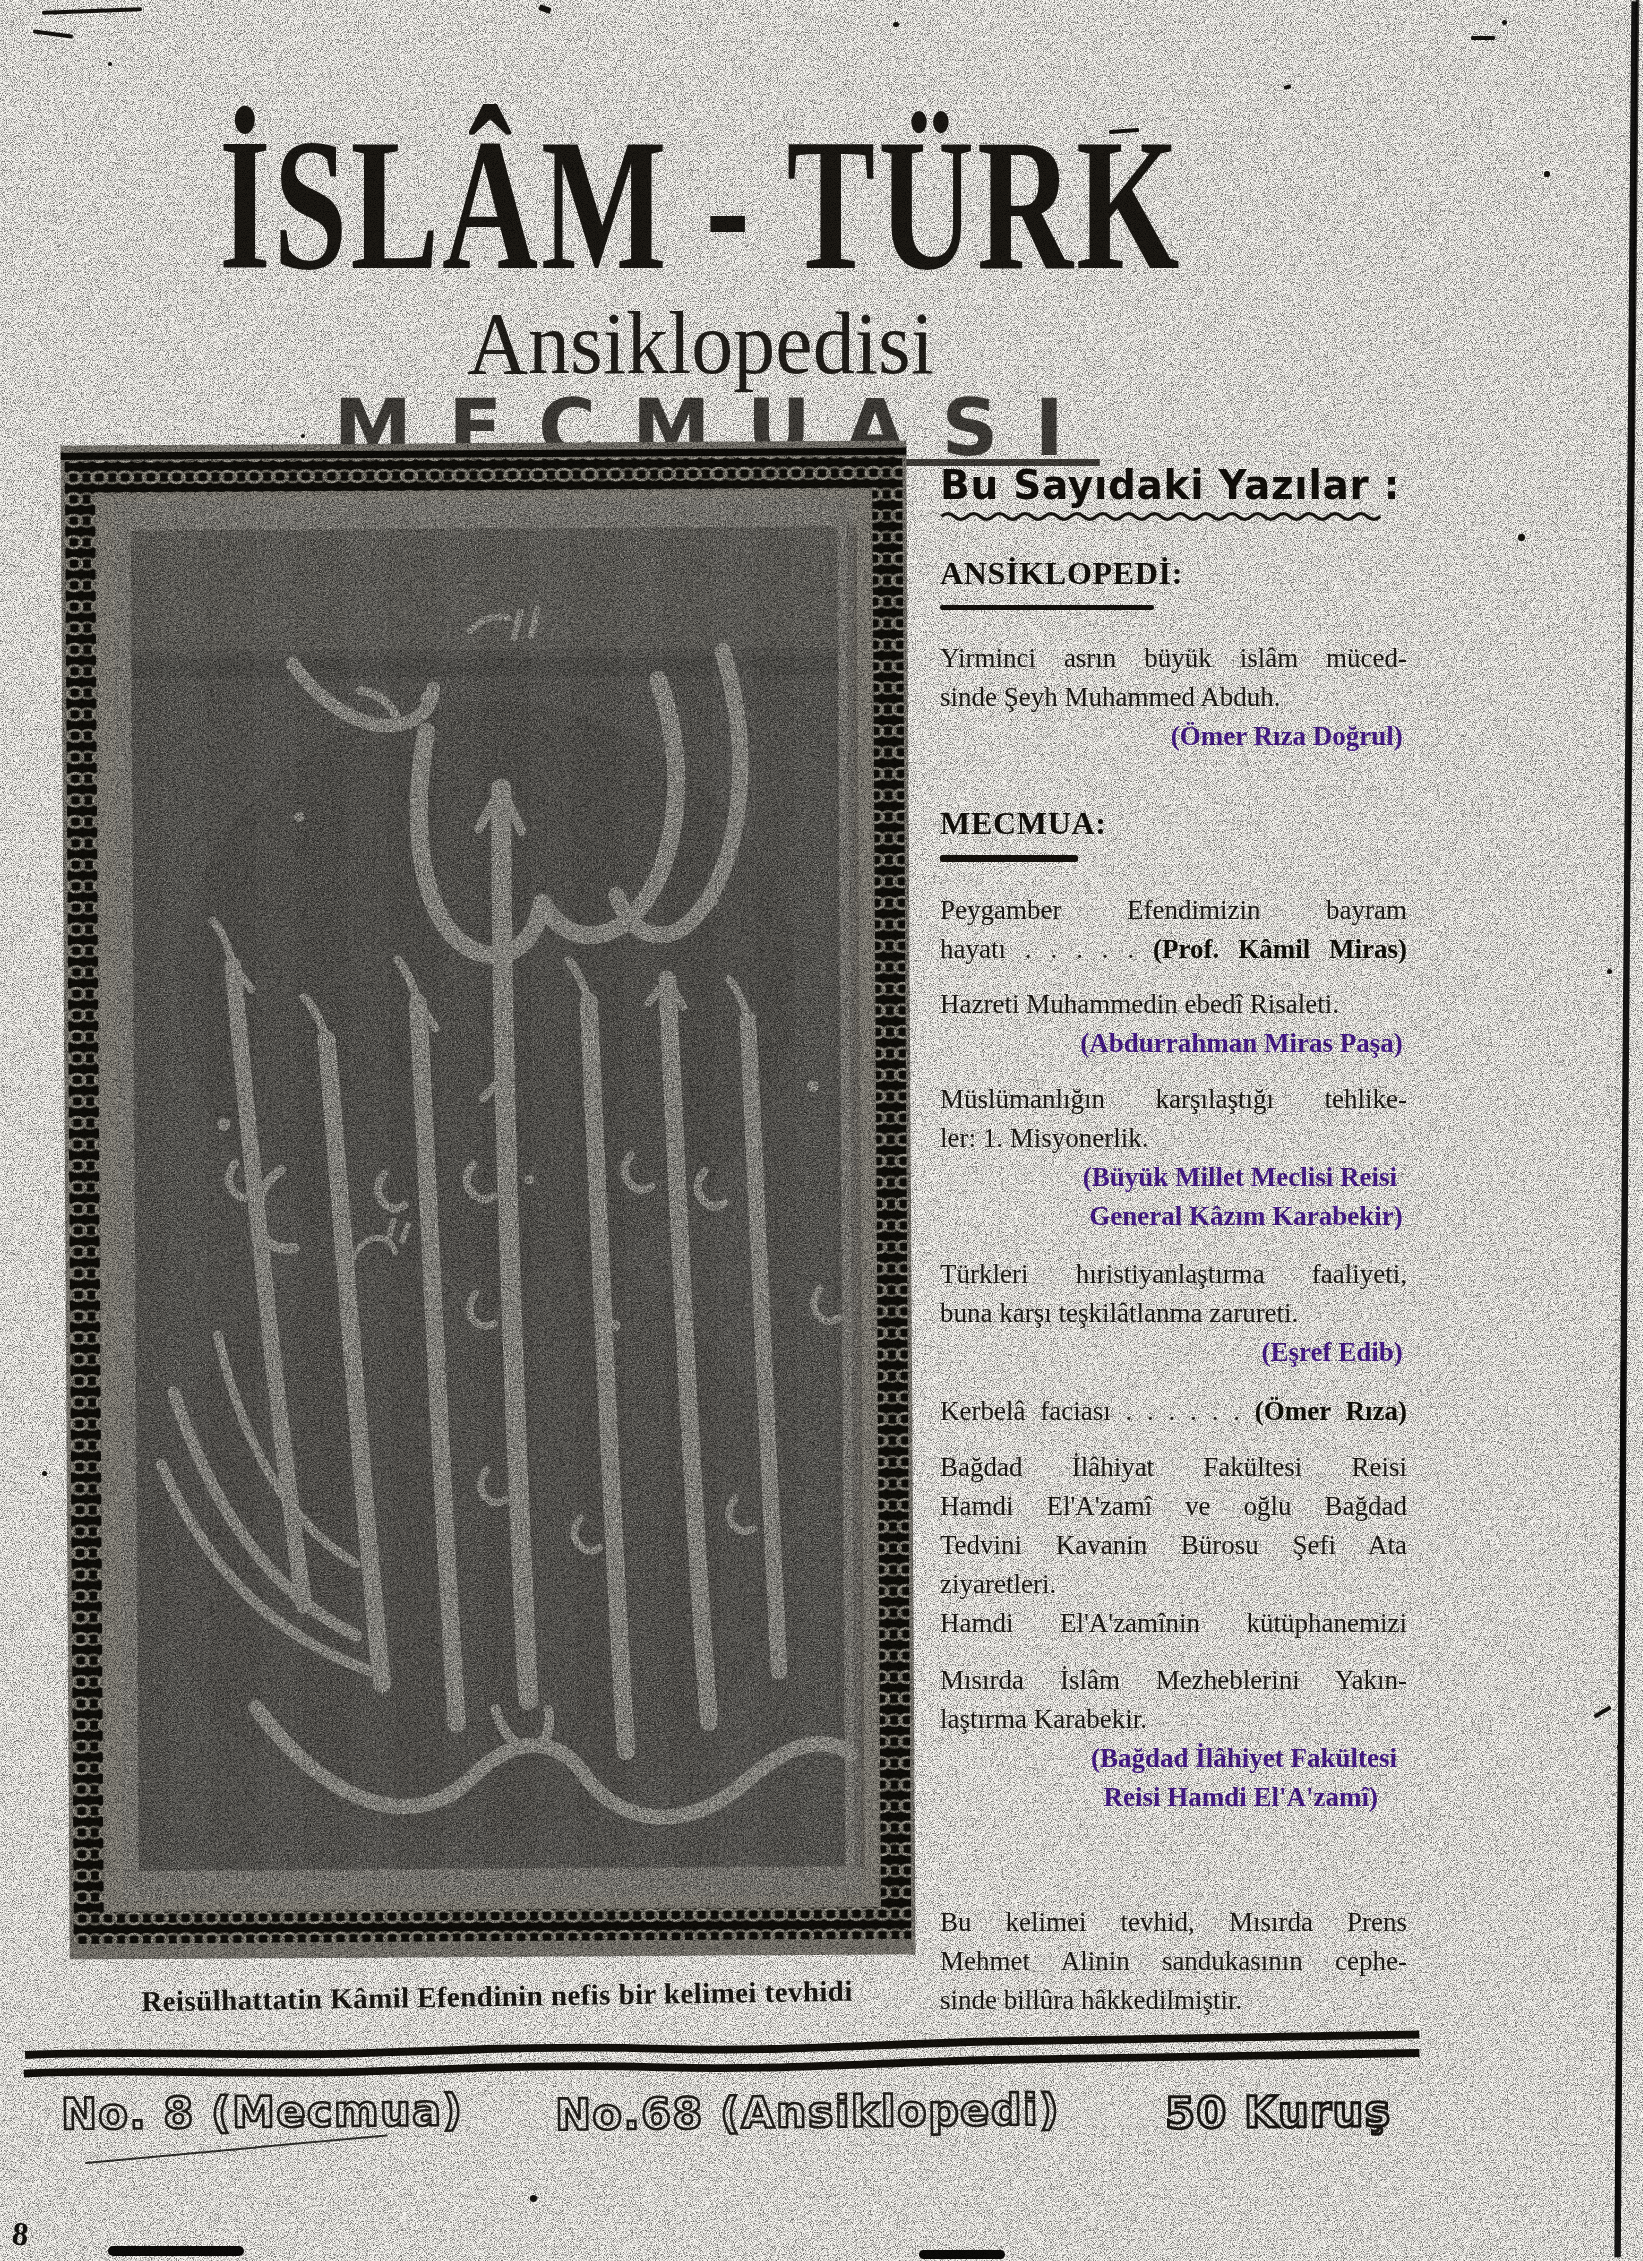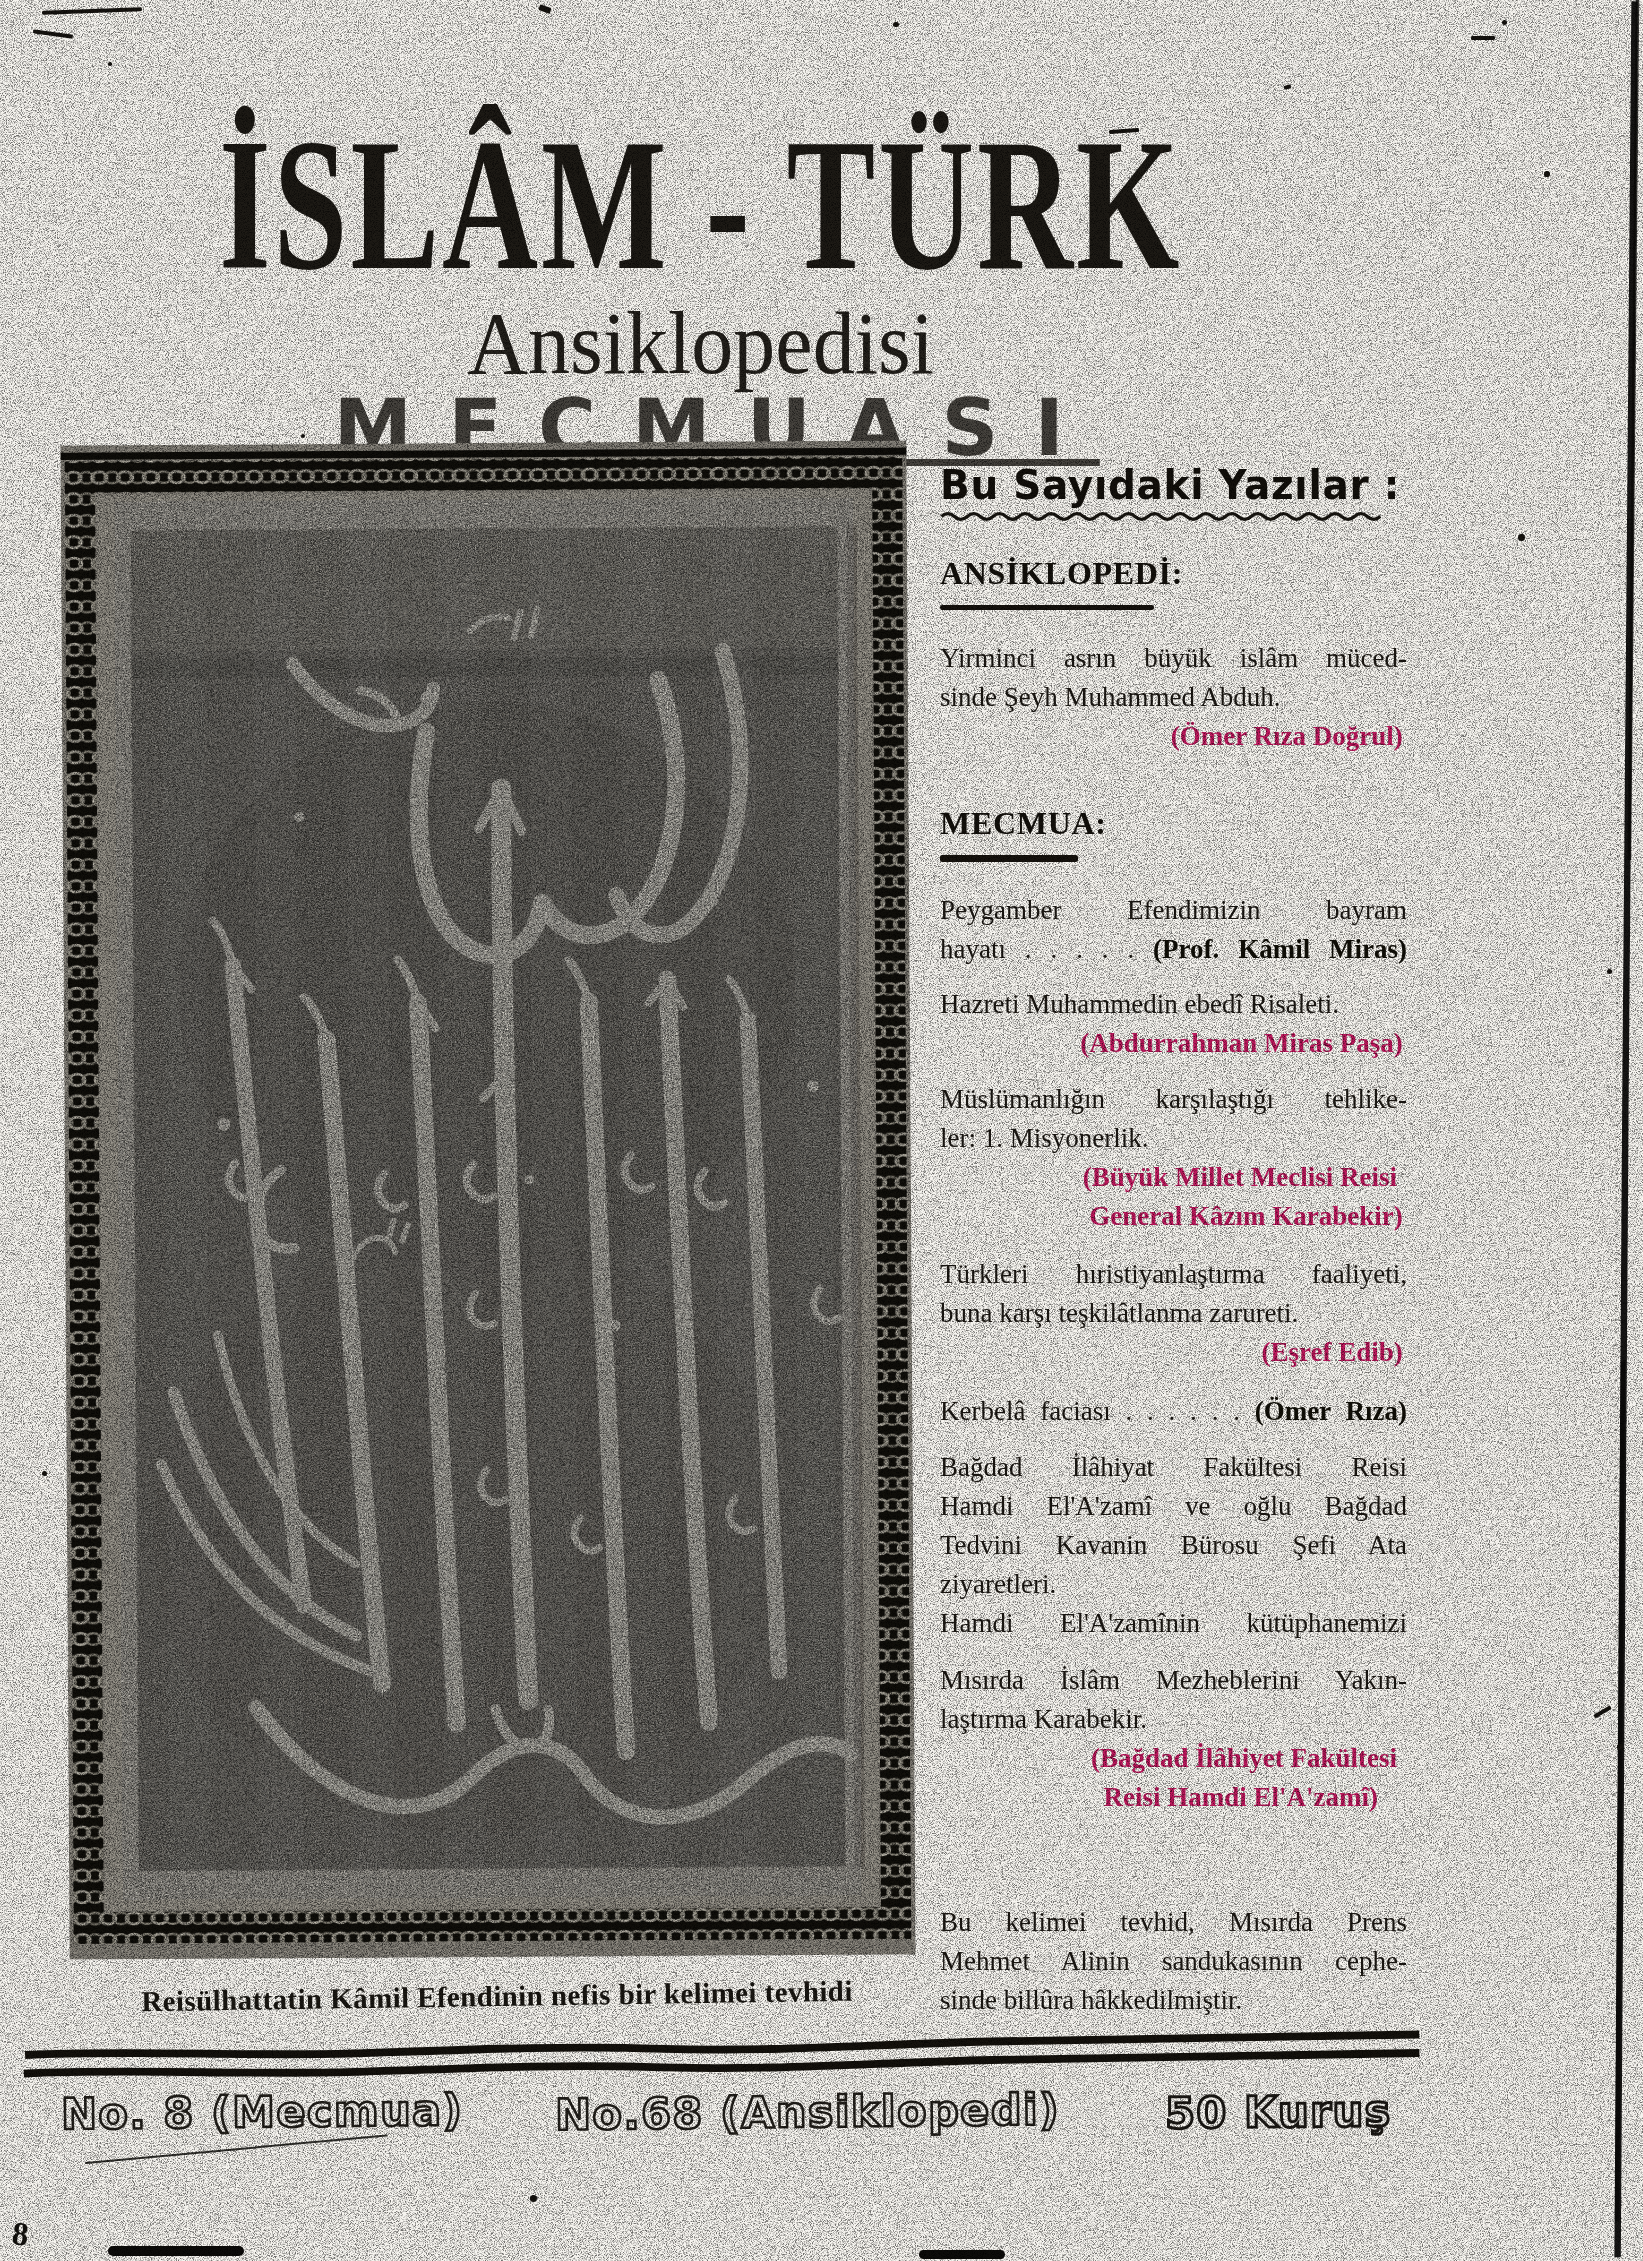--- a/index.html
+++ b/index.html
@@ -33,21 +33,21 @@
     color:#14110c;letter-spacing:0.7px;transform:scaleY(1.06);transform-origin:left top;
     white-space:nowrap;}
   .wavy{display:block;margin:4.3px 0 33px;}
   .sec-label{font:700 32px/37px "Liberation Serif","DejaVu Serif",serif;color:#15120d;
     letter-spacing:0.7px;}
   .sec-rule{height:5.7px;background:#17130e;border-radius:2.2px;margin:13px 0 29px;}
   .r1{width:214px}
   .r2{width:138px;height:6.5px}
   .line{display:block;}
   .j{text-align:justify;text-align-last:justify;}
-  .credit{font-weight:700;color:#be185d;text-align:right;padding-right:4.3px;padding-left:33px;}
+  .credit{font-weight:700;color:#4c1d95;text-align:right;padding-right:4.3px;padding-left:33px;}
   .credit2{padding-right:10px;}
   b.cr{font-weight:700;color:#121008;}
   .entry{margin:0;}
 
   
   .dbl-rule{position:absolute;left:18px;top:2038px;transform:rotate(-0.55deg);
     transform-origin:left center;}
   .footer-item{position:absolute;top:2087px;font:700 43px "DejaVu Sans","Liberation Sans",sans-serif;
     color:#2c2924;letter-spacing:1.4px;transform:rotate(-0.6deg);white-space:nowrap;}
   @supports (-webkit-text-stroke: 2px #000){

